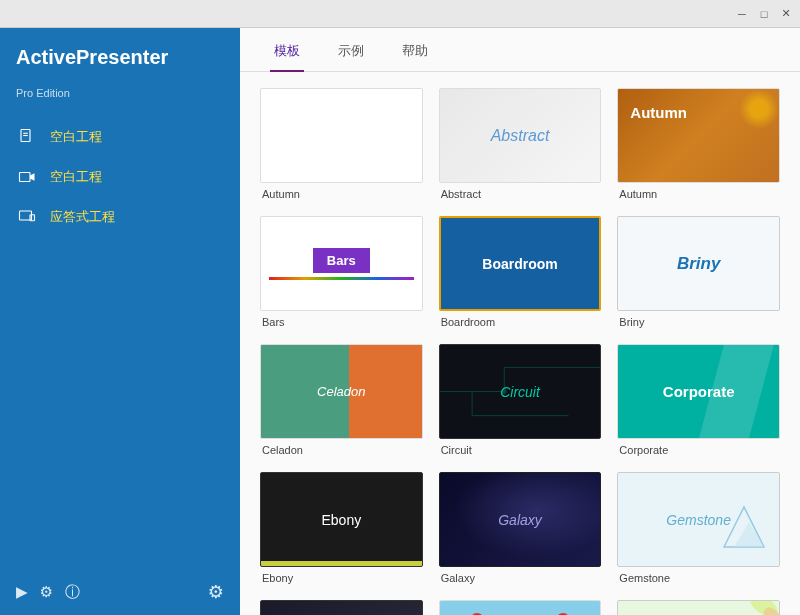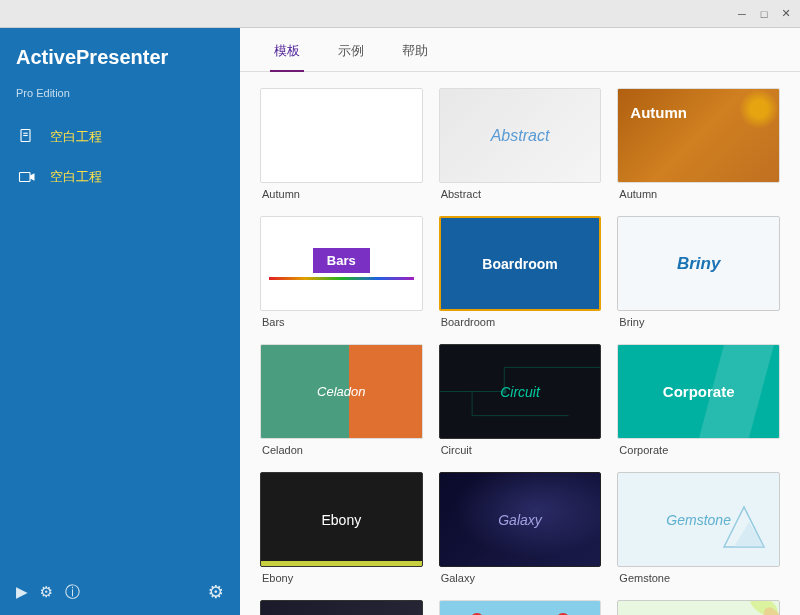--- a/index.html
+++ b/index.html
@@ -217,20 +217,29 @@
         <div class="sidebar-icon">
           <svg class="icon-svg" viewBox="0 0 24 24">
               <rect x="2" y="6" width="14" height="12" rx="1" fill="none" stroke="white" stroke-width="1.5"></rect>
               <polygon points="16,10 22,7 22,17 16,14" fill="white"></polygon>
             </svg>
         </div>
         <span>空白工程</span>
       </div>
 
 
+      <div class="sidebar-item">
+        <div class="sidebar-icon">
+          <svg class="icon-svg" viewBox="0 0 24 24">
+              <rect x="2" y="4" width="16" height="12" rx="1" fill="none" stroke="white" stroke-width="1.5"></rect>
+              <rect x="16" y="9" width="6" height="8" rx="1" fill="none" stroke="white" stroke-width="1.5"></rect>
+            </svg>
+        </div>
+        <span>应答式工程</span>
+      </div>
 
 
 
     </div>
 
     <div class="sidebar-footer">
       <span class="sidebar-footer-icon" style="font-size:15px;">▶</span>
       <span class="sidebar-footer-icon" style="font-size:15px;">⚙</span>
       <span class="sidebar-footer-icon" style="font-size:15px;">ⓘ</span>
       <span class="sidebar-footer-gear">⚙</span>

